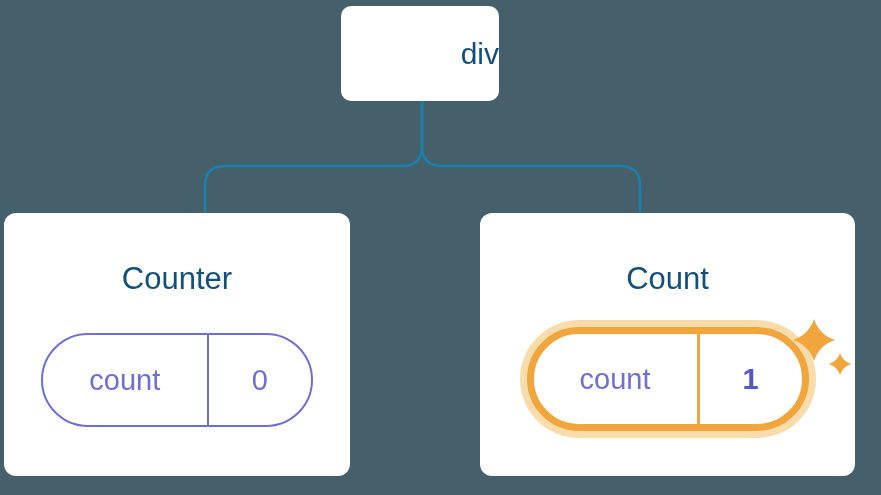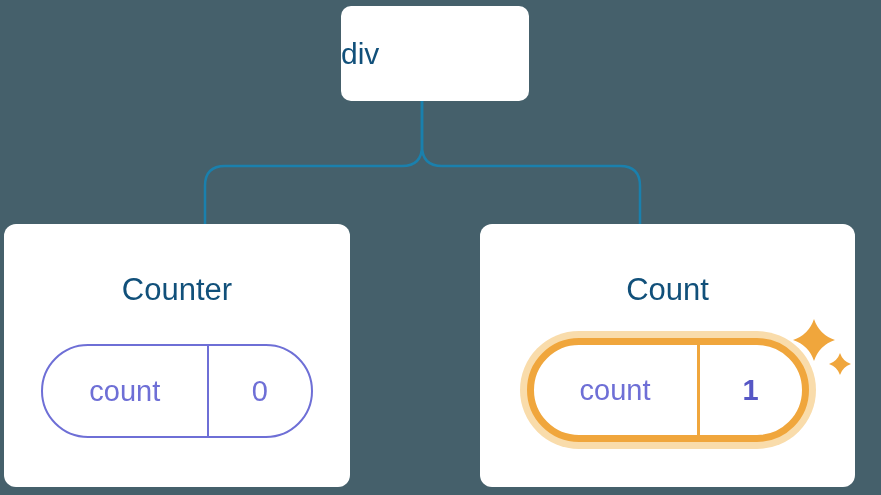--- a/index.html
+++ b/index.html
@@ -30,30 +30,30 @@
   }
   .connectors path {
     fill: none;
     stroke: var(--line);
     stroke-width: 2.5;
     stroke-linecap: round;
   }
 
   .node-root {
     position: absolute; left: 341px; top: 6px;
-    width: 188px; height: 95px;
+    width: 158px; height: 95px;
     background: var(--card-bg);
     border-radius: 10px;
-    display: flex; align-items: center; justify-content: flex-start;
+    display: flex; align-items: center; justify-content: flex-end;
     font-size: 30px;
     color: var(--title);
   }
 
   .card {
-    position: absolute; top: 224px; height: 263px;
+    position: absolute; top: 213px; height: 263px;
     background: var(--card-bg);
     border-radius: 12px;
   }
   .card.left  { left: 4px;   width: 346px; }
   .card.right { left: 480px; width: 375px; }
 
   .card-title {
     position: absolute; top: 48px; left: 0;
     width: 100%;
     text-align: center;

